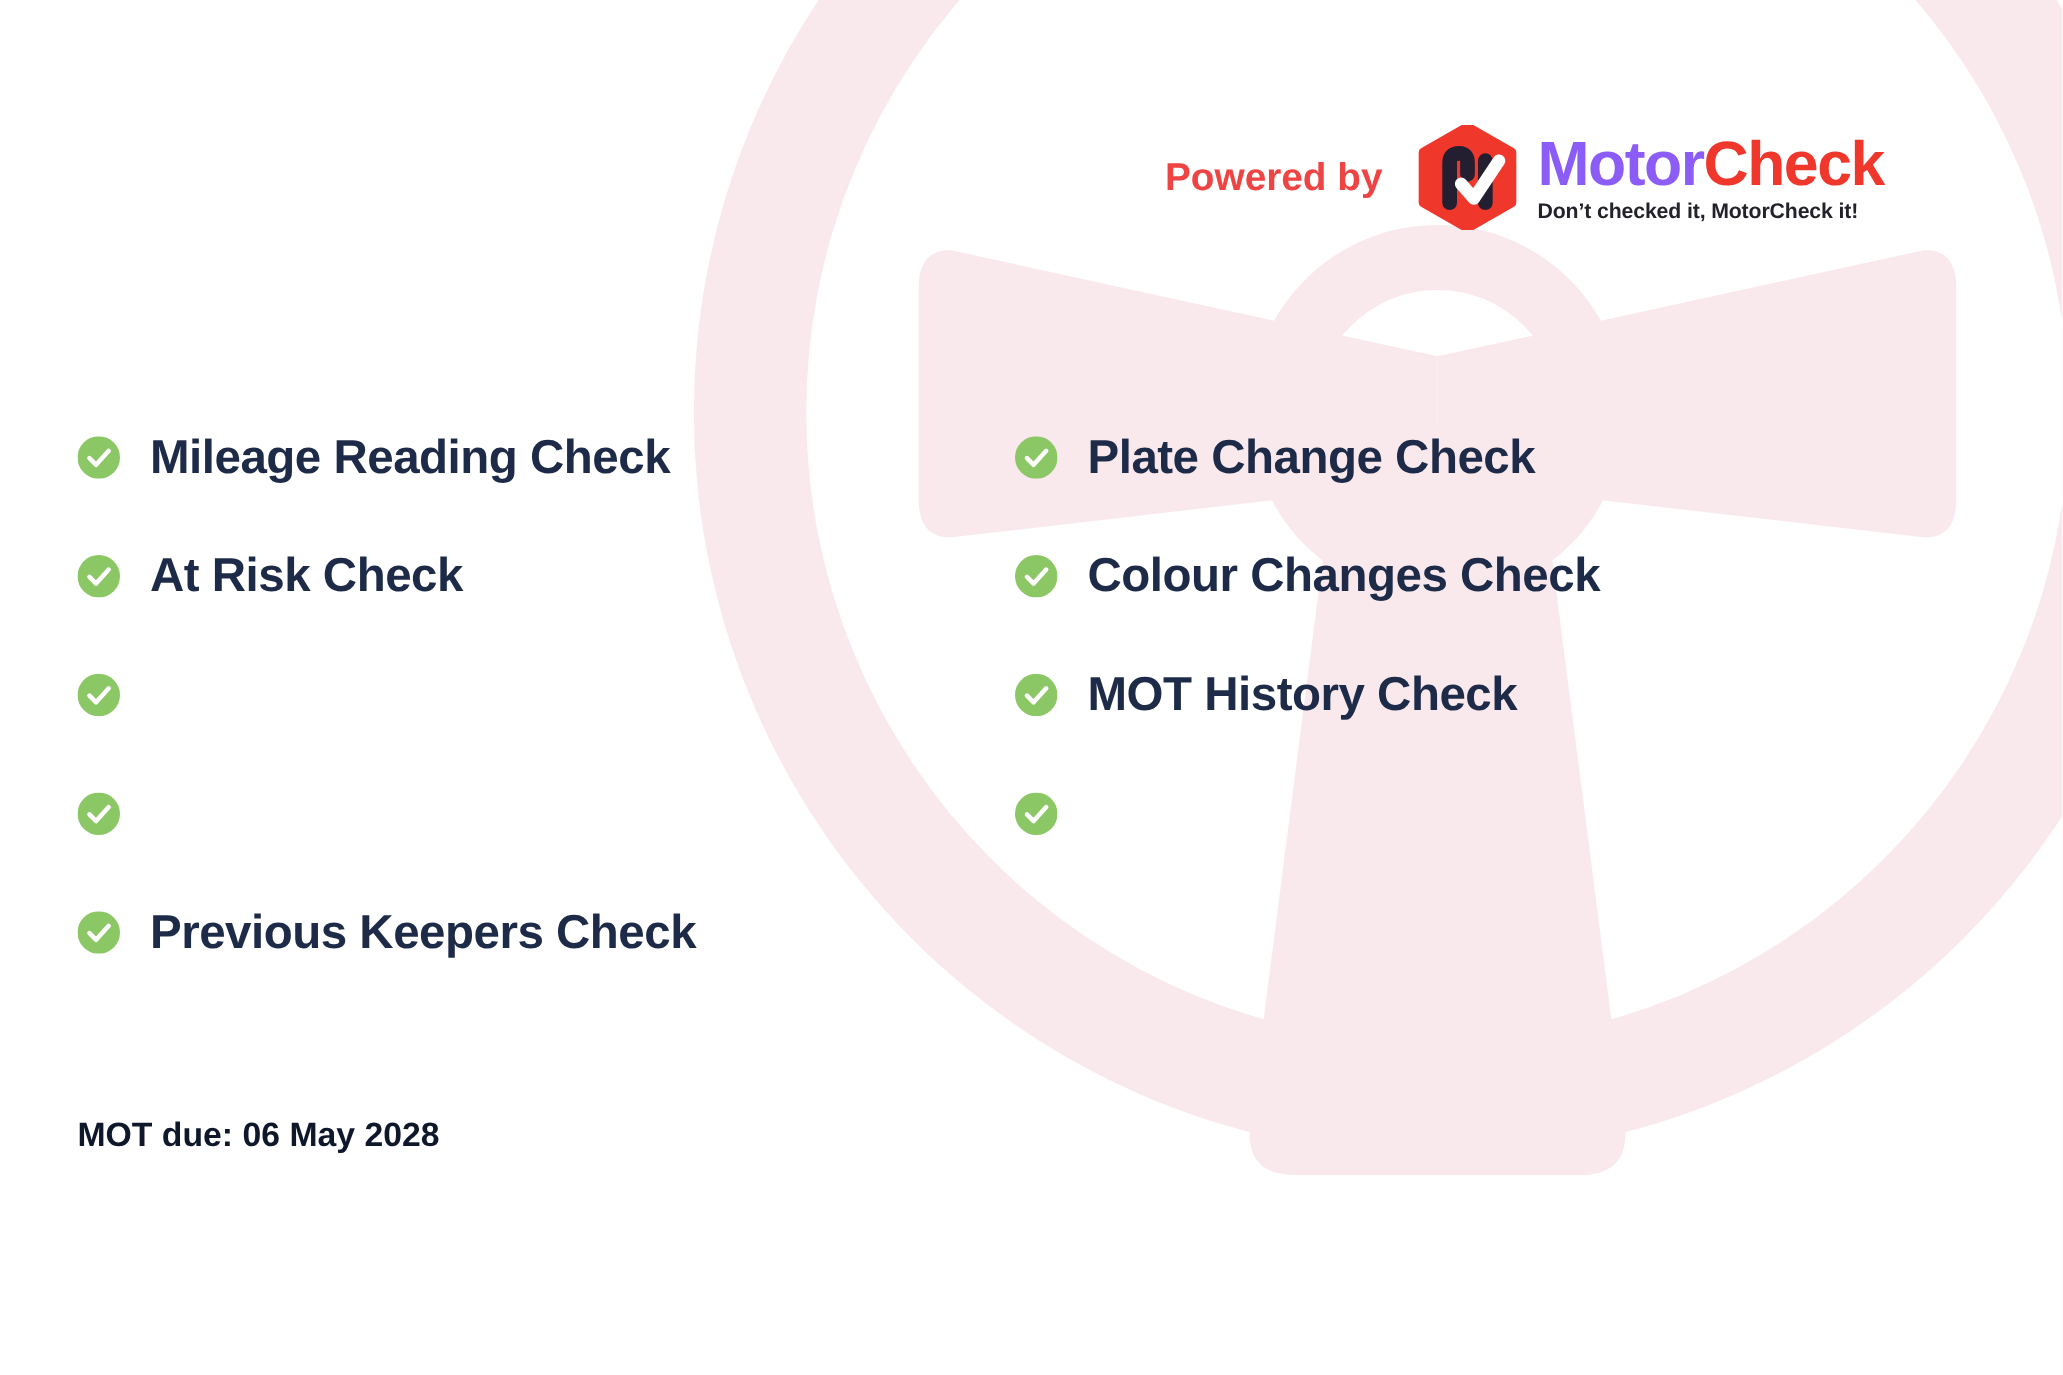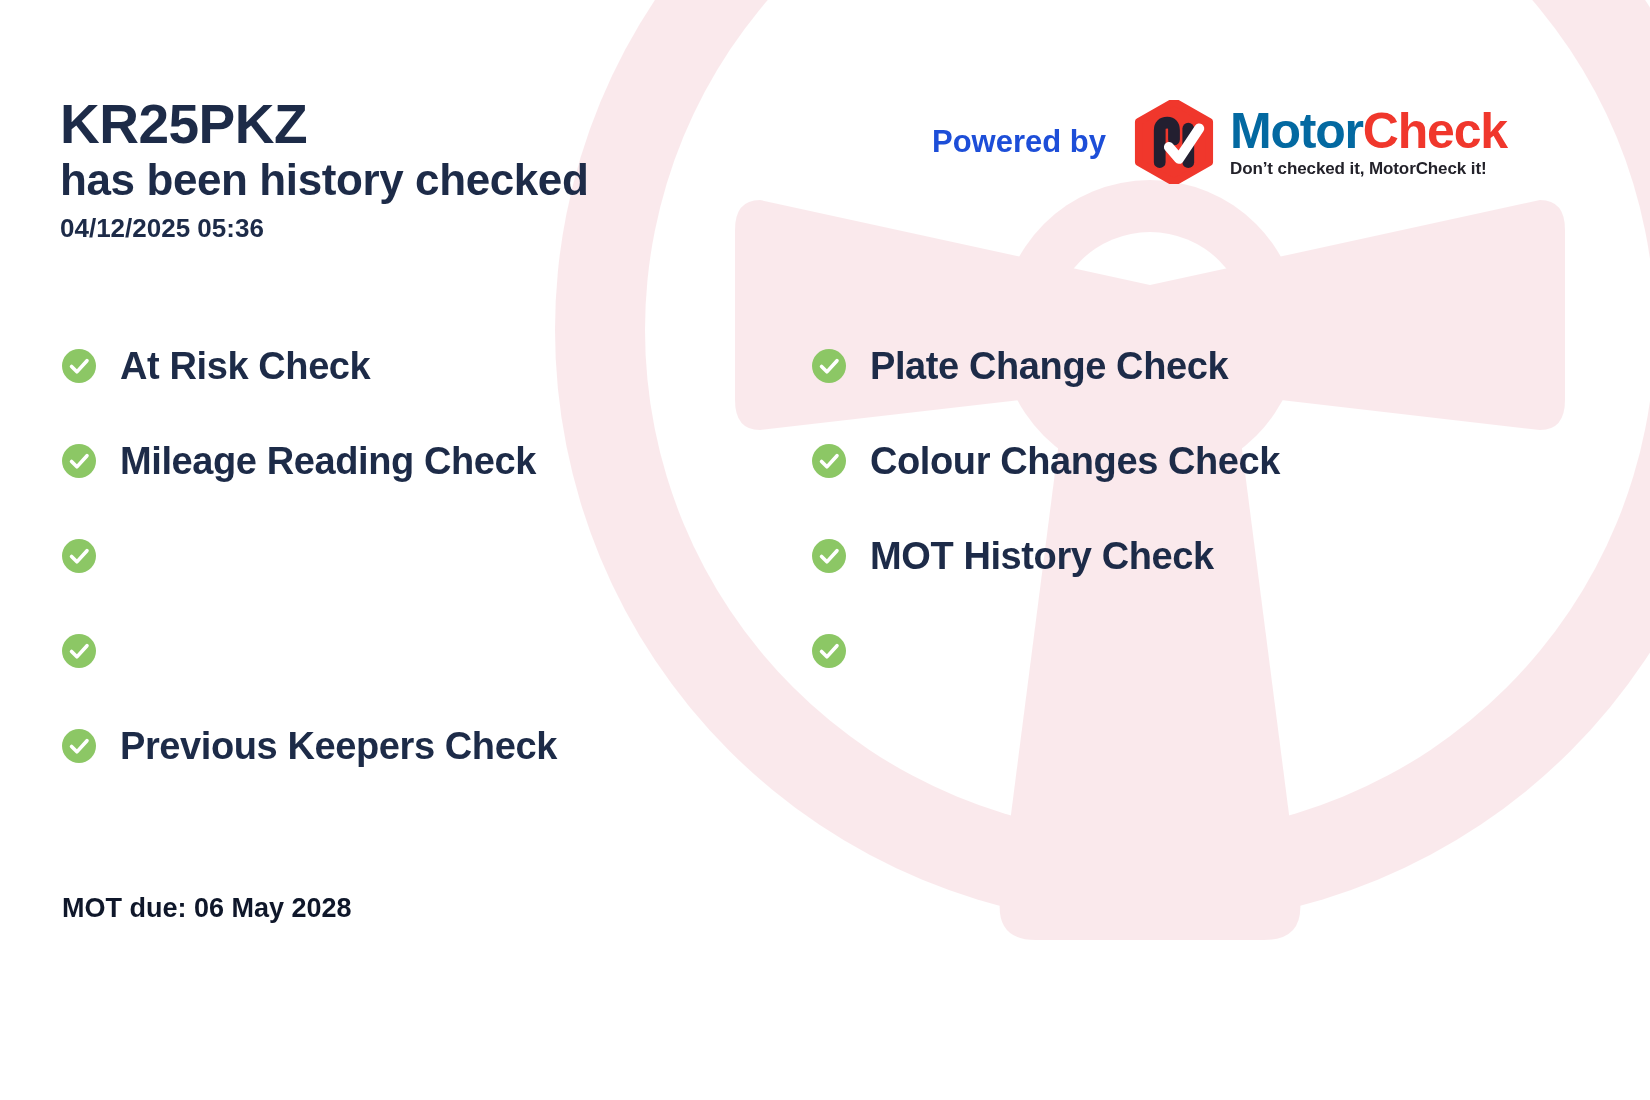--- a/index.html
+++ b/index.html
@@ -71,21 +71,21 @@
     position: absolute;
     left: 932px;
     top: 100px;
     display: flex;
     align-items: center;
     gap: 26px;
   }
   .powered-label {
     font-size: 31px;
     font-weight: 700;
-    color: #1d4ed8;
+    color: #ef4444;
     white-space: nowrap;
   }
   .logo-lockup {
     display: flex;
     align-items: center;
     gap: 14px;
   }
   .logo-mark {
     width: 84px;
     height: 84px;
@@ -96,21 +96,21 @@
     flex-direction: column;
     justify-content: center;
   }
   .logo-wordmark {
     font-size: 50px;
     font-weight: 700;
     letter-spacing: -1.2px;
     line-height: 1.0;
     white-space: nowrap;
   }
-  .logo-wordmark .wm-motor { color: #0369a1; }
+  .logo-wordmark .wm-motor { color: #8b5cf6; }
   .logo-wordmark .wm-check { color: #f0372c; }
   .logo-tagline {
     font-size: 17px;
     font-weight: 700;
     color: #23222a;
     letter-spacing: -0.1px;
     margin-top: 3px;
     white-space: nowrap;
   }
 
@@ -180,25 +180,20 @@
         <path d="M 1072 340 L 1228 340 L 1300 900 Q 1304 940 1264 940 L 1036 940 Q 996 940 1000 900 Z" fill="#fff"></path>
       </mask>
     </defs>
     <g clip-path="url(#pageClip)">
       <rect x="0" y="0" width="1650" height="1100" fill="#fae9ec" mask="url(#wheelMask)"></rect>
     </g>
   </svg>
 
   <div id="content">
 
-    <div class="header-block">
-      <div class="plate-line">KR25PKZ</div>
-      <div class="checked-line">has been history checked</div>
-      <div class="timestamp-line">04/12/2025 05:36</div>
-    </div>
 
     <div class="powered-block">
       <div class="powered-label">Powered by</div>
 
       <div class="logo-lockup">
         <svg class="logo-mark" viewBox="0 0 100 100" xmlns="http://www.w3.org/2000/svg">
           <path d="M50 2 L92 26 L92 74 L50 98 L8 74 L8 26 Z" fill="#f0372c" stroke="#f0372c" stroke-width="9" stroke-linejoin="round"></path>
           <path d="M33 74 L33 36 Q33 27 42 27 Q50 27 50 36 L50 47" fill="none" stroke="#231f30" stroke-width="14" stroke-linecap="round" stroke-linejoin="round"></path>
           <path d="M67 34 L67 74" fill="none" stroke="#231f30" stroke-width="14" stroke-linecap="round"></path>
           <path d="M44 56 L56 70 L80 34" fill="none" stroke="#ffffff" stroke-width="12" stroke-linecap="round" stroke-linejoin="round"></path>
@@ -213,29 +208,29 @@
       </div>
     </div>
 
     <div class="check-col left">
 
       <div class="check-item">
         <svg class="check-icon" viewBox="0 0 32 32">
           <circle cx="16" cy="16" r="16" fill="#8cc765"></circle>
           <path d="M9 16.5 L14 21.5 L23.5 11" fill="none" stroke="#ffffff" stroke-width="3.4" stroke-linecap="round" stroke-linejoin="round"></path>
         </svg>
+        <div class="check-label">Mileage Reading Check</div>
+      </div>
+
+      <div class="check-item">
+        <svg class="check-icon" viewBox="0 0 32 32">
+          <circle cx="16" cy="16" r="16" fill="#8cc765"></circle>
+          <path d="M9 16.5 L14 21.5 L23.5 11" fill="none" stroke="#ffffff" stroke-width="3.4" stroke-linecap="round" stroke-linejoin="round"></path>
+        </svg>
         <div class="check-label">At Risk Check</div>
-      </div>
-
-      <div class="check-item">
-        <svg class="check-icon" viewBox="0 0 32 32">
-          <circle cx="16" cy="16" r="16" fill="#8cc765"></circle>
-          <path d="M9 16.5 L14 21.5 L23.5 11" fill="none" stroke="#ffffff" stroke-width="3.4" stroke-linecap="round" stroke-linejoin="round"></path>
-        </svg>
-        <div class="check-label">Mileage Reading Check</div>
       </div>
 
 
       <div class="check-item">
         <svg class="check-icon" viewBox="0 0 32 32">
           <circle cx="16" cy="16" r="16" fill="#8cc765"></circle>
           <path d="M9 16.5 L14 21.5 L23.5 11" fill="none" stroke="#ffffff" stroke-width="3.4" stroke-linecap="round" stroke-linejoin="round"></path>
         </svg>
       </div>
 

